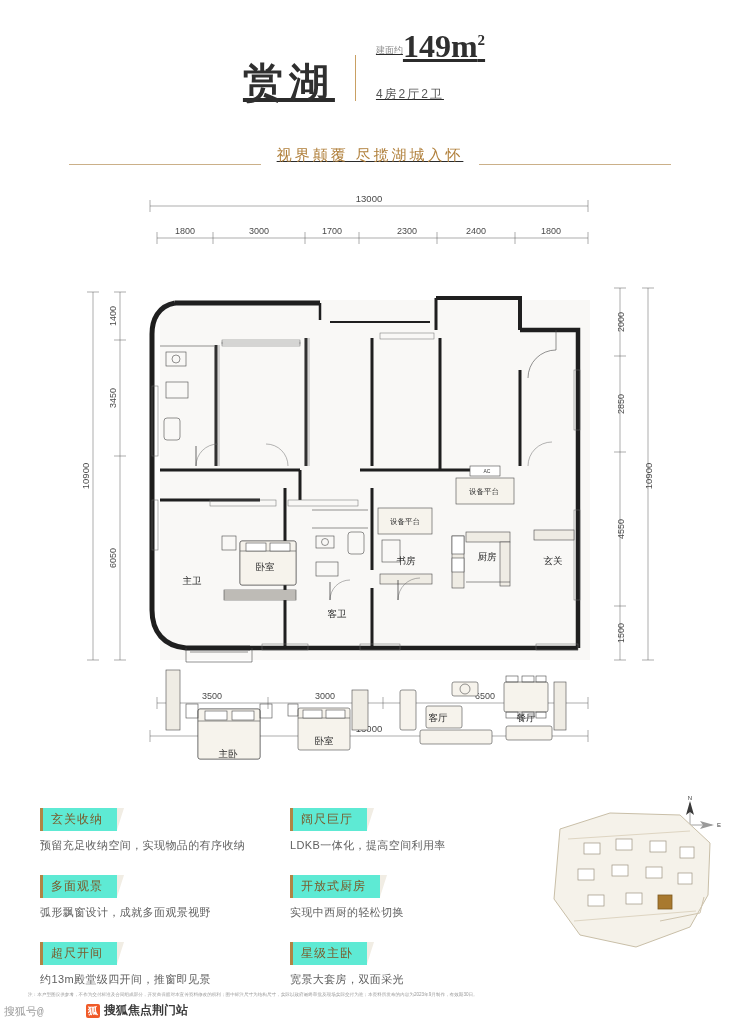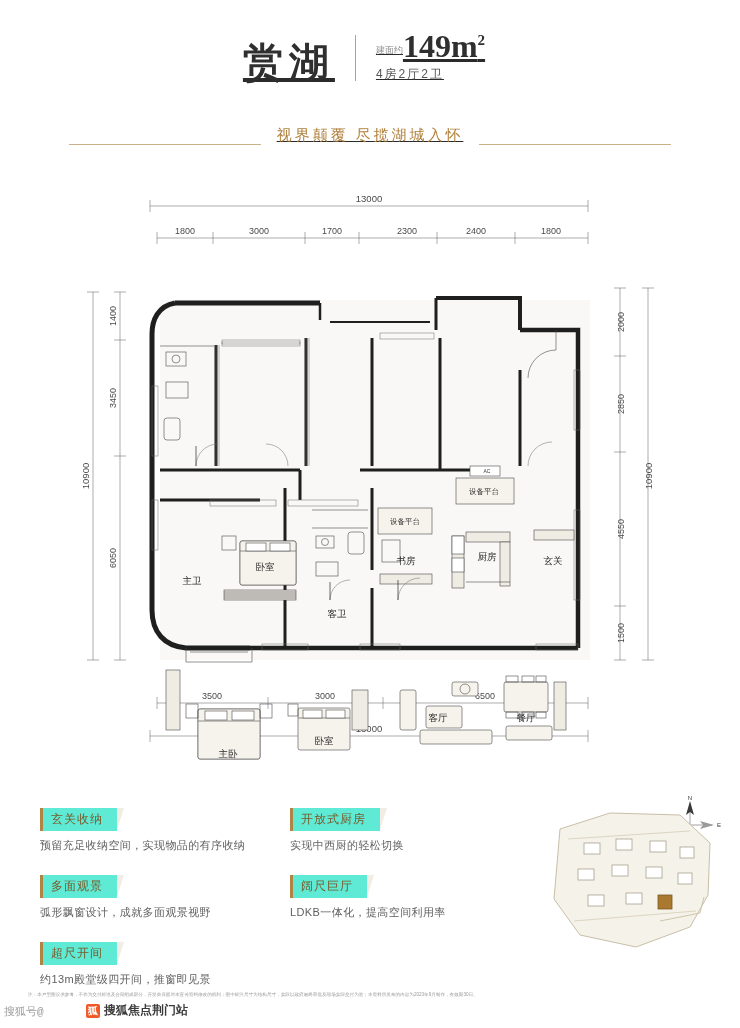--- a/index.html
+++ b/index.html
@@ -16,21 +16,21 @@
   .header { position:relative; width:728px; height:160px;text-decoration:underline; }
   .title-row {
     display:flex; align-items:flex-end; justify-content:center;
     padding-top:30px; gap:14px;
   }
   .title-main {
     font-size:40px; letter-spacing:6px; color:#2f2f2f; line-height:1;
     font-family:"Liberation Serif", serif; font-weight:700;
   }
   .title-div { width:1px; height:46px; background:#c9a063; margin:0 6px 2px 6px; }
-  .title-right { display:flex; flex-direction:column; align-items:flex-start; }
+  .title-right { display:flex; flex-direction:column; align-items:flex-start;gap:20px; }
   .area-line { display:flex; align-items:flex-start; }
   .area-pre { font-size:9px; color:#8a8a8a; line-height:1; margin-top:16px; letter-spacing:0px; }
   .area-num {
     font-size:32px; font-weight:700; color:#2f2f2f; line-height:1;
     font-family:"Liberation Serif", serif;
   }
   .area-sup { font-size:15px; vertical-align:super; font-weight:700; }
   .rooms { font-size:12px; color:#555; letter-spacing:2px; margin-top:4px; }
 
   .subtitle-wrap {
@@ -426,26 +426,30 @@
       <div class="feat-desc">弧形飘窗设计，成就多面观景视野</div>
     </div>
     <div class="feat-item">
       <div class="tag">超尺开间</div>
       <div class="feat-desc">约13m殿堂级四开间，推窗即见景</div>
     </div>
   </div>
 
   <div class="feat-col" style="left:290px; top:18px; width:250px;">
     <div class="feat-item">
+      <div class="tag">阔尺巨厅</div>
+      <div class="feat-desc">LDKB一体化，提高空间利用率</div>
+    </div>
+    <div class="feat-item">
       <div class="tag">开放式厨房</div>
       <div class="feat-desc">实现中西厨的轻松切换</div>
     </div>
     <div class="feat-item">
-      <div class="tag">阔尺巨厅</div>
-      <div class="feat-desc">LDKB一体化，提高空间利用率</div>
+      <div class="tag">星级主卧</div>
+      <div class="feat-desc">宽景大套房，双面采光</div>
     </div>
   </div>
 </div>
 
 <div class="compass">
 <svg width="70" height="60" viewBox="0 0 70 60">
   <g stroke="#8a8a8a" stroke-width="0.8" fill="none">
     <line x1="35" y1="8" x2="35" y2="52"></line>
     <line x1="13" y1="30" x2="57" y2="30"></line>
   </g>

